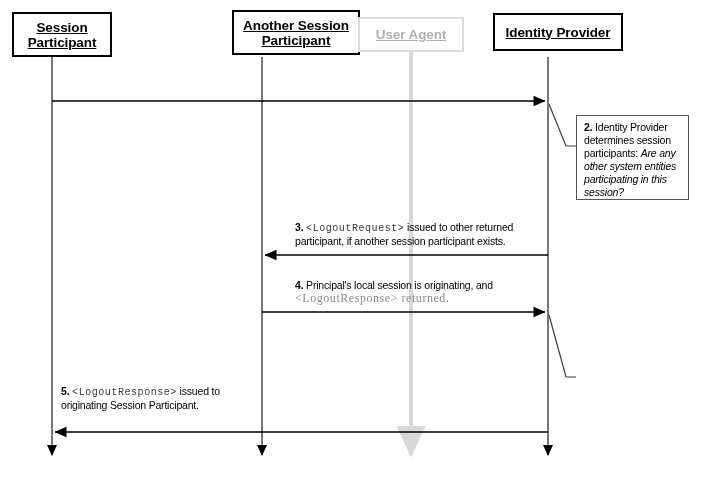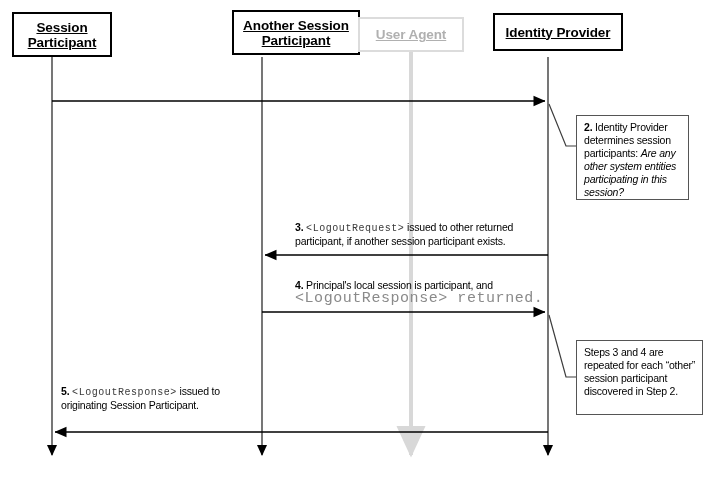--- a/index.html
+++ b/index.html
@@ -66,22 +66,22 @@
   .msg-label .num {
     font-weight: bold;
   }
   .mono {
     font-family: "Liberation Mono", monospace;
     font-size: 10px;
     letter-spacing: 0.55px;
     color: #3a3a3a;
   }
   .mono-dim {
-    font-family: Liberation Mono, monospace;
-    font-size: 15px;
+    font-family: Liberation Serif, serif;
+    font-size: 12px;
     letter-spacing: 0.55px;
     color: #8a8a8a;
   }
   .ital {
     font-style: italic;
   }
 
   
   .note-box {
     position: absolute;
@@ -175,34 +175,29 @@
     </div>
   </div>
 
 
   <div class="msg-label" style="left:295px; top:221px; width:265px;">
     <span class="num">3.</span><span>&nbsp;</span><span class="mono">&lt;LogoutRequest&gt;</span><span> issued to other returned</span><br>
     <span>participant, if another session participant exists.</span>
   </div>
 
   <div class="msg-label" style="left:295px; top:279px; width:265px;">
-    <span class="num">4.</span><span> Principal's local session is participant, and</span><br>
+    <span class="num">4.</span><span> Principal's local session is originating, and</span><br>
     <span class="mono-dim">&lt;LogoutResponse&gt;  returned.</span>
   </div>
 
   <div class="msg-label" style="left:61px; top:385px; width:250px;">
     <span class="num">5.</span><span>&nbsp;</span><span class="mono">&lt;LogoutResponse&gt;</span><span> issued to</span><br>
     <span>originating Session Participant.</span>
   </div>
 
   <div class="note-box" style="left:576px; top:115px; width:113px; height:85px;">
     <div class="note-text">
       <span class="num">2.</span><span> Identity Provider determines session participants: </span><span class="ital">Are any other system entities participating in this session?</span>
     </div>
   </div>
 
-  <div class="note-box" style="left:576px; top:340px; width:127px; height:75px;">
-    <div class="note-text">
-      <span>Steps 3 and 4 are repeated for each “other” session participant discovered in Step 2.</span>
-    </div>
-  </div>
 
 </div>
 
 </body></html>

